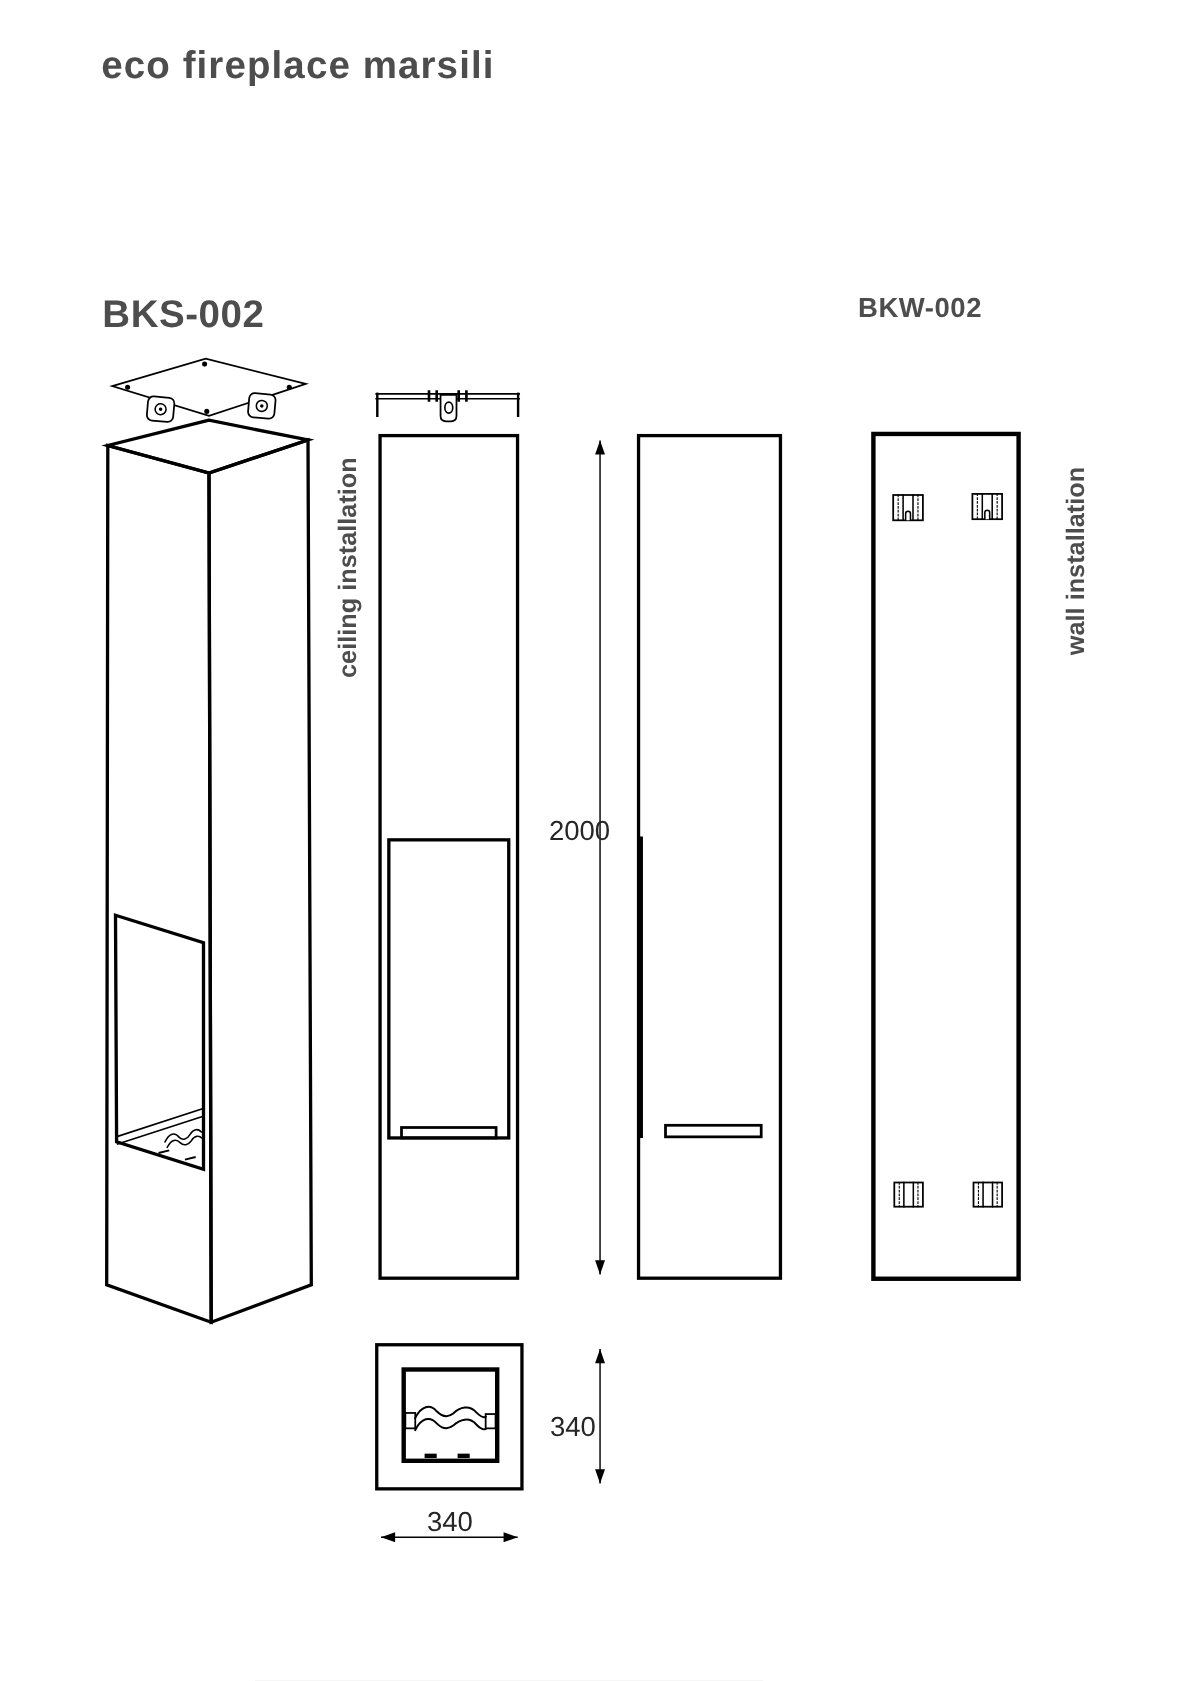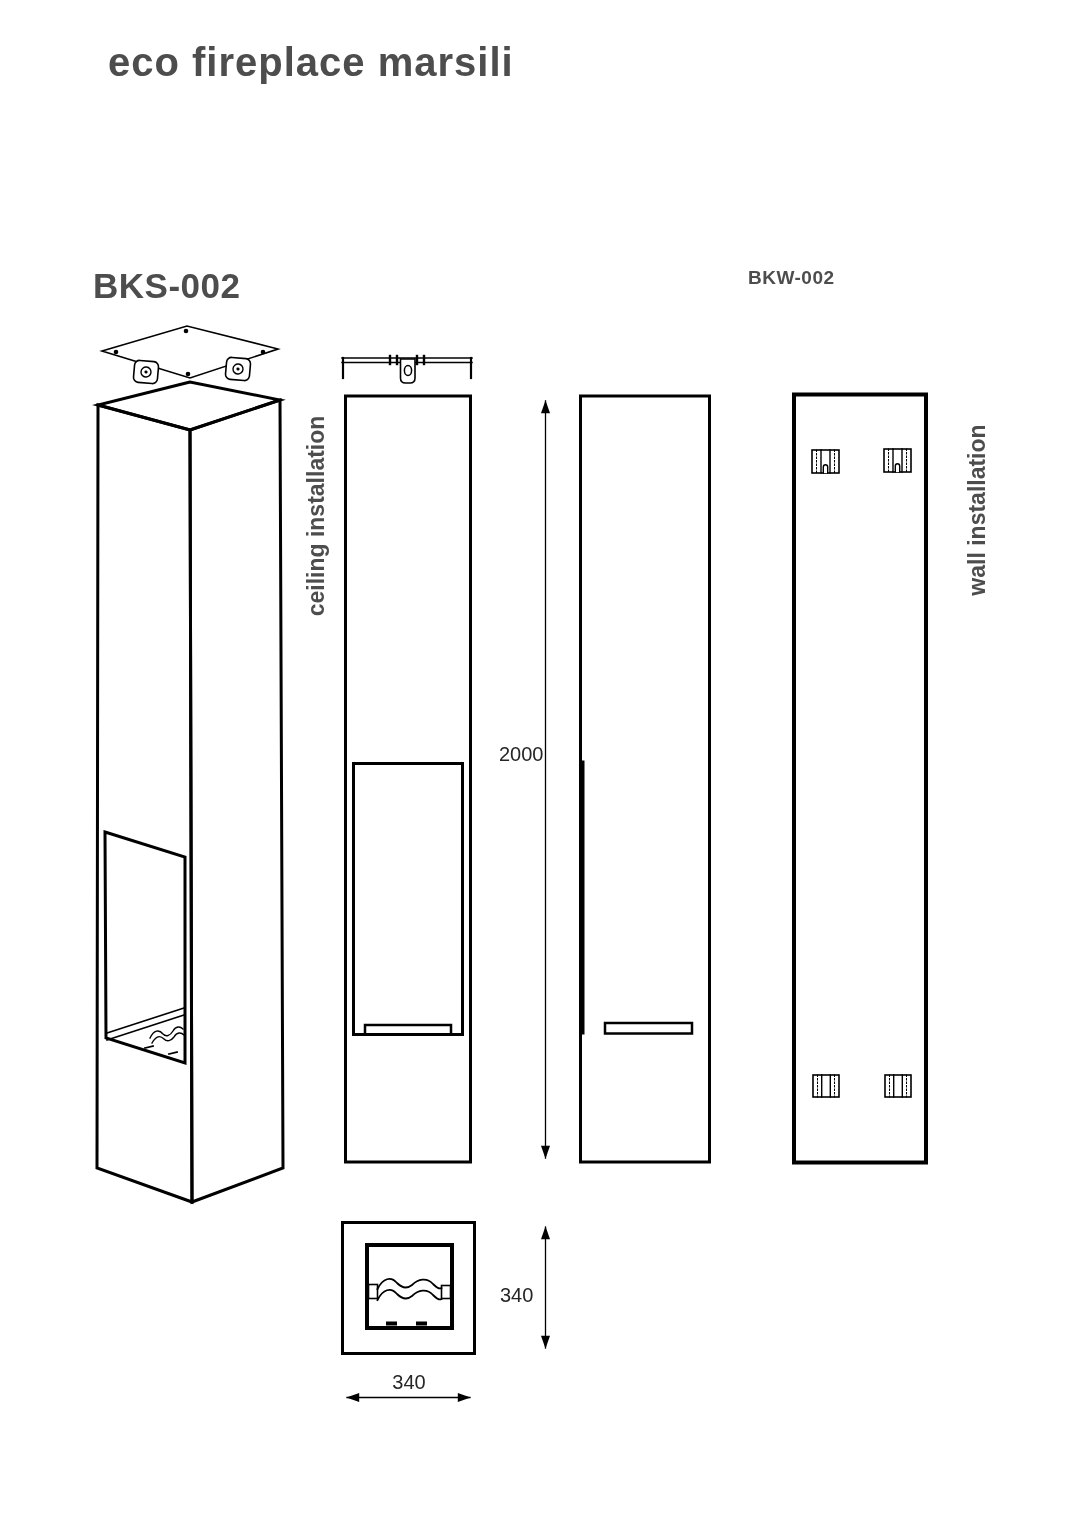--- a/index.html
+++ b/index.html
@@ -16,34 +16,34 @@
     font-family:"Liberation Sans", sans-serif;
     overflow:hidden;
   }
   .abs{position:absolute;}
   .heading{
     color:var(--heading-text,#4d4d4d);
     font-weight:bold;
     line-height:1;
     white-space:nowrap;
   }
-  .page-title{left:92px;top:42px;font-size:40px;letter-spacing:1px;margin-left:16px;}
+  .page-title{left:92px;top:42px;font-size:35px;letter-spacing:1px;}
   .code-bks{left:93px;top:268px;font-size:35px;letter-spacing:0.5px;}
-  .code-bkw{left:748px;top:268px;font-size:19px;letter-spacing:0.5px;}
+  .code-bkw{left:780px;top:268px;font-size:25px;letter-spacing:0.5px;}
   .vlabel{
     font-size:23px;
     width:300px;height:28px;
     display:flex;align-items:center;justify-content:center;
     transform:rotate(-90deg);
   }
   .vlabel-ceiling{left:166px;top:502px;}
   .vlabel-wall{left:827px;top:496px;}
   .dim{
     color:var(--dimension-text,#262626);
-    font-size:20px;line-height:1;white-space:nowrap;
+    font-size:25px;line-height:1;white-space:nowrap;
   }
   .dim-height{left:499px;top:744px;}
   .dim-depth{left:500px;top:1285px;}
   .dim-width{left:346px;top:1372px;width:126px;text-align:center;}
   svg{position:absolute;left:0;top:0;}
   .st{stroke:var(--line,#000);fill:none;stroke-linecap:square;}
   .sf{stroke:var(--line,#000);fill:var(--background,#fff);stroke-linecap:square;}
   .blk{fill:var(--line,#000);stroke:none;}
 </style>
 </head>

